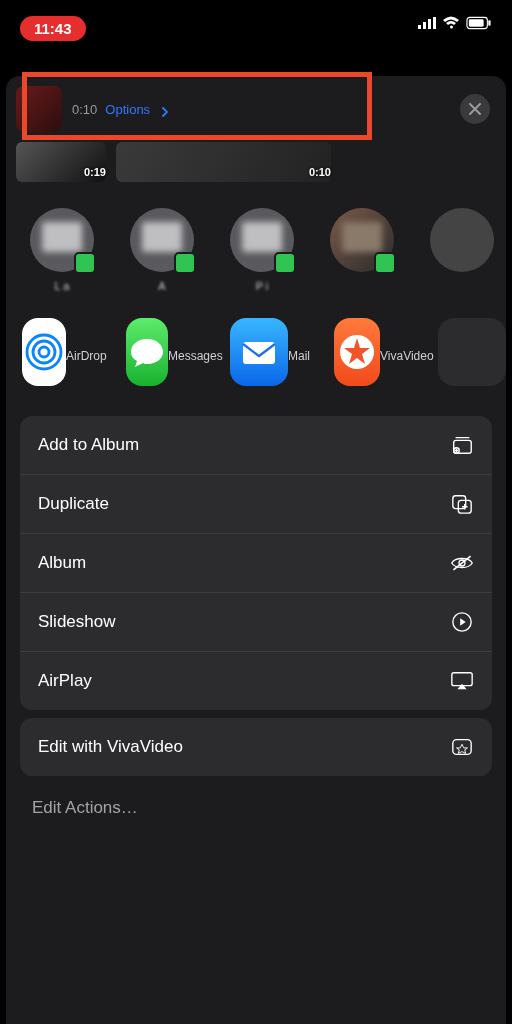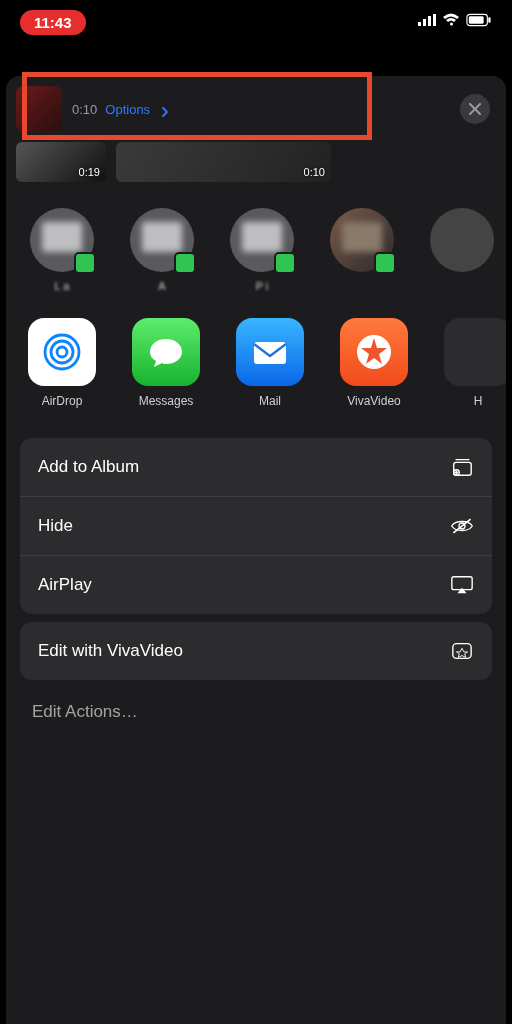--- a/index.html
+++ b/index.html
@@ -8,22 +8,22 @@
     font-family: -apple-system, "Helvetica Neue", Arial, sans-serif;
     color: #fff;
     width: 512px;
     height: 1024px;
     overflow: hidden;
     position: relative;
   }
   .status-bar {
     display: flex;
     justify-content: space-between;
-    align-items: center;
-    padding: 8px 20px 4px 20px;
+    align-items: flex-start;
+    padding: 16px 20px 4px 20px;
     height: 40px;
   }
   .time-pill {
     background: #e62e2e;
     color: #fff;
     font-weight: 600;
     font-size: 15px;
     padding: 4px 14px;
     border-radius: 14px;
   }
@@ -82,22 +82,22 @@
   }
   .video-thumb {
     width: 120px; height: 40px;
     border-radius: 6px;
     position:relative;
     background: linear-gradient(120deg,#3a3a3a,#222);
     flex-shrink:0;
   }
   .video-thumb.first { width: 90px; background: linear-gradient(135deg,#555,#111);}
   .video-dur {
-    position:absolute; bottom:4px; right:6px;
-    font-size:11px; font-weight:400; color:#fff;
+    position:absolute; bottom:4px; right:0;
+    font-size:11px; font-weight:700; color:#fff;
     text-shadow: 0 0 3px #000;
     padding-left: 8px;
   }
 
   .contacts-row {
     display:flex; gap:20px; padding: 26px 16px 8px 16px;
     overflow:hidden;
   }
   .contact { display:flex; flex-direction:column; align-items:center; width:80px; flex-shrink:0;}
   .avatar {
@@ -114,21 +114,21 @@
     position:absolute; top:14px; left:12px; width:40px; height:30px;
     background: #bfbfc2; filter: blur(3px); border-radius:3px;
   }
   .contact-name { font-size:11px; color:#ccc; margin-top:8px; filter: blur(1.5px); min-height:14px;}
 
   .apps-row {
     display:flex; gap:24px; padding: 0 16px 10px 16px;
     margin-top:16px;
     overflow:hidden;
   }
-  .app { display:flex; flex-direction:column; align-items:center; width:80px; flex-shrink:0;}
+  .app { display:flex; flex-direction:row; align-items:center; width:80px; flex-shrink:0;}
   .app-icon {
     width:68px; height:68px; border-radius:16px;
     display:flex; align-items:center; justify-content:center;
   }
   .airdrop-bg { background:#fff; }
   .messages-bg { background: linear-gradient(#5dec6d,#18b22e);}
   .mail-bg { background: linear-gradient(#38b6ff,#0a67e8);}
   .viva-bg { background: linear-gradient(#ff7a3b,#f24a1c);}
   .generic-bg { background:#2c2c2e;}
   .app-label { font-size:12px; color:#d0d0d4; margin-top:8px; white-space:nowrap;}
@@ -304,28 +304,43 @@
     <div class="action-row">
       <span>Add to Album</span>
       <svg viewBox="0 0 26 22">
           <rect x="4" y="6" width="19" height="14" rx="2.5"></rect>
           <path d="M6 3 H21"></path>
           <circle cx="7" cy="17" r="3"></circle>
           <path d="M7 15 V19 M5 17 H9"></path>
         </svg>
     </div>
     <div class="action-row">
-      <span>Hide</span>
+      <span>Duplicate</span>
+      <svg viewBox="0 0 26 24">
+          <rect x="3" y="3" width="14" height="14" rx="3"></rect>
+          <rect x="9" y="8" width="14" height="14" rx="3"></rect>
+          <path d="M16 12 V18 M13 15 H19"></path>
+        </svg>
+    </div>
+    <div class="action-row">
+      <span>Album</span>
       <svg viewBox="0 0 28 20">
           <path d="M2 10 C6 3 22 3 26 10 C22 17 6 17 2 10 Z"></path>
           <circle cx="14" cy="10" r="3.5"></circle>
           <path d="M4 18 L24 2" stroke-width="2"></path>
         </svg>
     </div>
     <div class="action-row">
+      <span>Slideshow</span>
+      <svg viewBox="0 0 24 24">
+          <circle cx="12" cy="12" r="10"></circle>
+          <path d="M10 8 L16 12 L10 16 Z" fill="#fff" stroke="none"></path>
+        </svg>
+    </div>
+    <div class="action-row">
       <span>AirPlay</span>
       <svg viewBox="0 0 26 22">
           <rect x="2" y="2" width="22" height="14" rx="2"></rect>
           <path d="M8 20 L13 14 L18 20 Z" fill="#fff" stroke="none"></path>
         </svg>
     </div>
   </div>
 
 
   <div class="action-list" style="margin-top:8px;">

